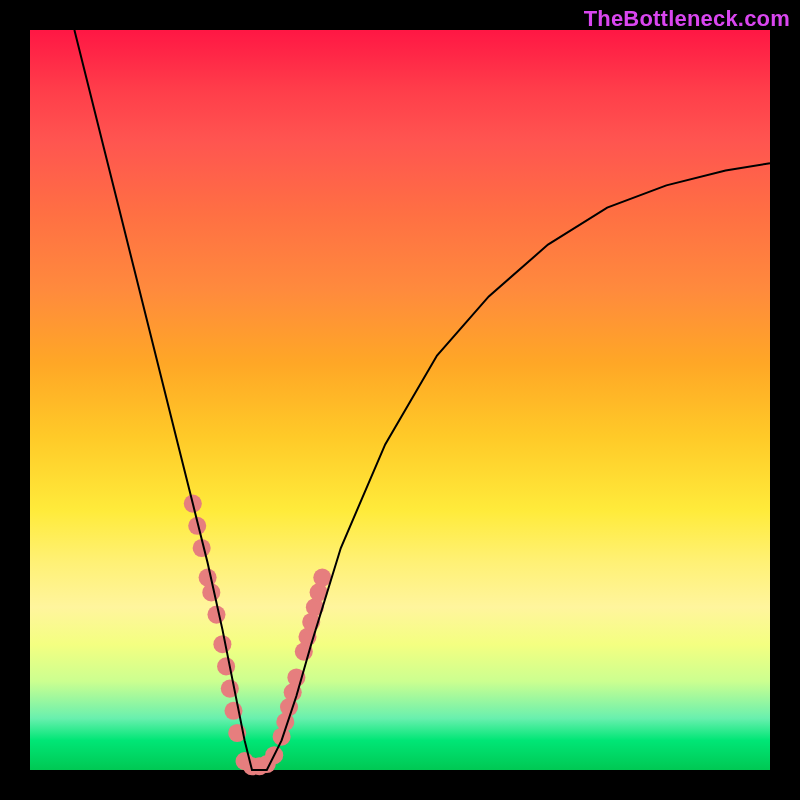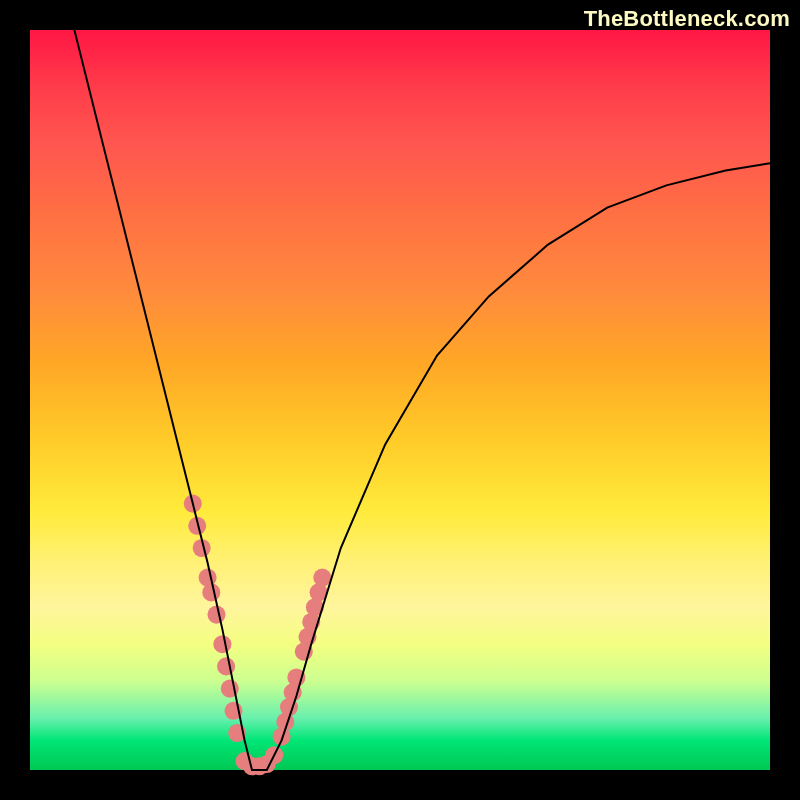--- a/index.html
+++ b/index.html
@@ -40,21 +40,21 @@
       #00c853 100%
     );
   }
   .watermark {
     position: absolute;
     top: 6px;
     right: 10px;
     font-family: Arial, Helvetica, sans-serif;
     font-size: 22px;
     font-weight: 600;
-    color: #fef9c3;
+    color: #d946ef;
     z-index: 10;
     letter-spacing: 0.2px;
   }
   svg.curve {
     position: absolute;
     left: 0;
     top: 0;
     width: 740px;
     height: 740px;
     overflow: visible;

